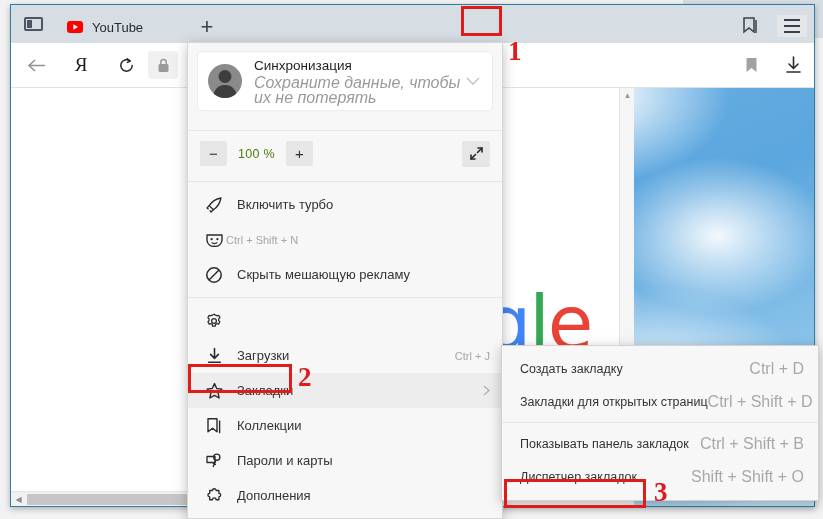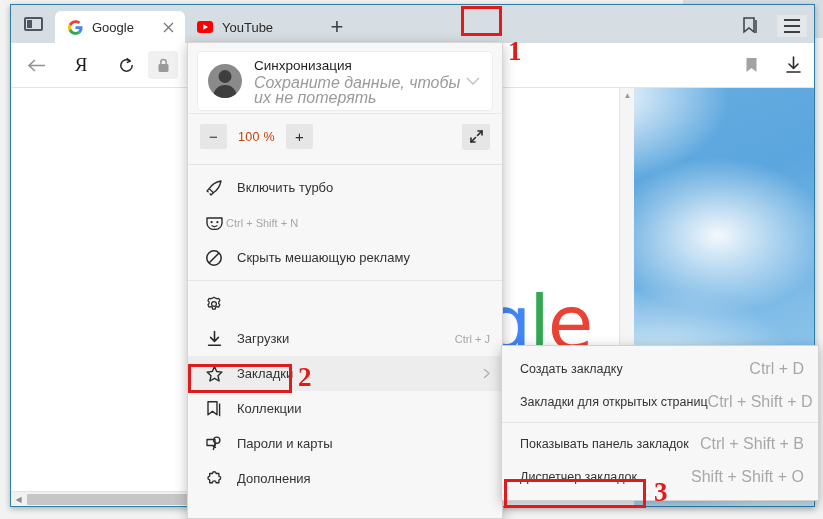--- a/index.html
+++ b/index.html
@@ -190,21 +190,21 @@
     position: absolute;
     left: 187px; top: 42px;
     width: 316px; height: 477px;
     background: #f7f7f7;
     border: 1px solid #d6d6d6;
     box-shadow: 0 3px 12px rgba(0,0,0,0.26);
     z-index: 40;
     overflow: hidden;
   }
   .sync-card {
-    margin: 9px 10px 3px 10px;
+    margin: 9px 10px 20px 10px;
     background: #ffffff;
     border-radius: 4px;
     height: 58px;
     display: flex; align-items: center;
     padding: 0 10px;
     cursor: pointer;
     box-shadow: 0 0 0 1px #ececec;
   }
   .avatar {
     width: 34px; height: 34px; border-radius: 50%;
@@ -228,21 +228,21 @@
 
   .zoom-row {
     height: 46px; display: flex; align-items: center;
     padding: 0 12px; border-top: 1px solid #e8e8e8;
   }
   .zbtn {
     width: 27px; height: 25px; background: #e6e6e6;
     display: flex; align-items: center; justify-content: center;
     font-size: 15px; color: #2e2e2e; cursor: pointer; border-radius: 2px;
   }
-  .zval { font-size: 12.5px; color: #c2410c; padding: 0 11px; letter-spacing: .3px; }
+  .zval { font-size: 12.5px; color: #4d7c0f; padding: 0 11px; letter-spacing: .3px; }
   .zoom-spacer { flex: 1 1 auto; }
   .fullscreen-btn {
     width: 28px; height: 26px; background: #e6e6e6; border-radius: 2px;
     display: flex; align-items: center; justify-content: center;
     cursor: pointer; color: #2b2b2b; font-size: 14px;
   }
 
   .menu-sep { height: 1px; background: #e4e4e4; margin: 5px 0; }
 
   .mi {
@@ -334,36 +334,20 @@
         <div class="arrow-l">◀</div>
         <div class="thumb"></div>
       </div>
     </div>
 
     <div class="tabstrip">
       <div class="panel-toggle">
         <span class="glyph"></span>
       </div>
 
-      <div class="tab active">
-        <span class="tab-favicon">
-          <svg width="15" height="15" viewBox="0 0 48 48">
-            <path fill="#EA4335" d="M24 9.5c3.5 0 6.6 1.2 9 3.6l6.7-6.7C35.6 2.6 30.2.5 24 .5 14.6.5 6.5 5.9 2.6 13.8l7.8 6.1C12.3 14 17.6 9.5 24 9.5z"></path>
-            <path fill="#4285F4" d="M46.6 24.6c0-1.6-.15-3.2-.44-4.6H24v9.1h12.7c-.55 2.9-2.2 5.4-4.7 7.1l7.5 5.8c4.4-4.1 7.1-10.1 7.1-17.4z"></path>
-            <path fill="#FBBC05" d="M10.4 28.6c-.5-1.5-.8-3-.8-4.6s.3-3.1.8-4.6l-7.8-6.1C.9 16.5 0 20.1 0 24s.9 7.5 2.6 10.7l7.8-6.1z"></path>
-            <path fill="#34A853" d="M24 47.5c6.2 0 11.5-2 15.3-5.6l-7.5-5.8c-2.1 1.4-4.8 2.2-7.8 2.2-6.4 0-11.7-4.5-13.6-10.4l-7.8 6.1C6.5 42.1 14.6 47.5 24 47.5z"></path>
-          </svg>
-        </span>
-        <span class="tab-title">Google</span>
-        <span class="tab-close">
-          <svg width="11" height="11" viewBox="0 0 11 11">
-              <path d="M1 1 L10 10 M10 1 L1 10" stroke="#70757a" stroke-width="1.2" fill="none"></path>
-            </svg>
-        </span>
-      </div>
 
       <div class="tab">
         <span class="tab-favicon">
           <svg width="16" height="12" viewBox="0 0 16 12">
             <rect x="0" y="0" width="16" height="12" rx="3" fill="#FF0000"></rect>
             <path d="M6.3 3.2 L11 6 L6.3 8.8 Z" fill="#ffffff"></path>
           </svg>
         </span>
         <span class="tab-title">YouTube</span>
       </div>

